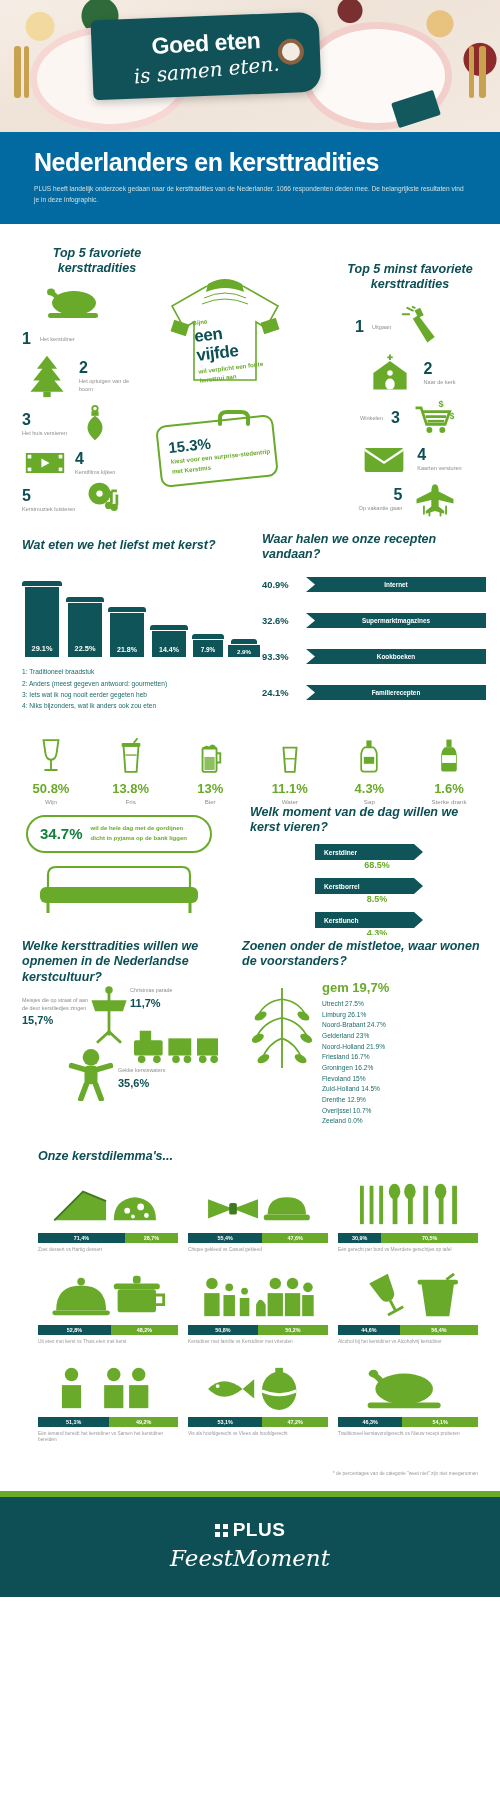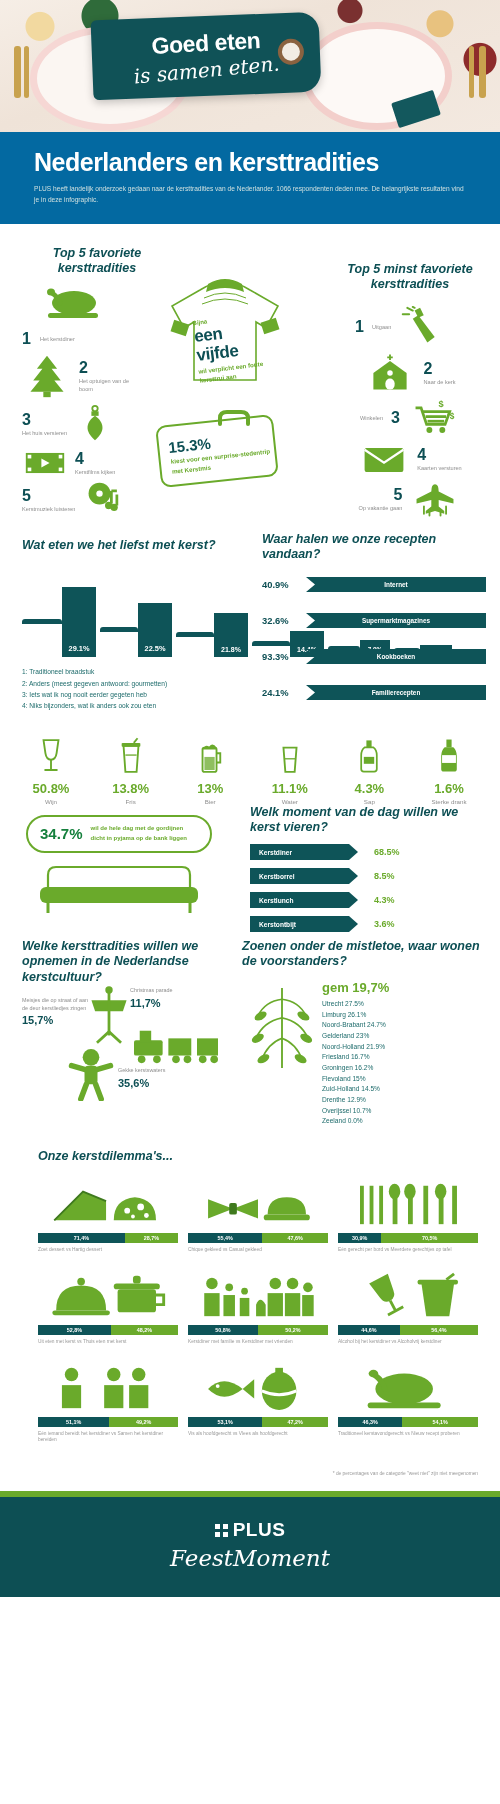--- a/index.html
+++ b/index.html
@@ -97,21 +97,21 @@
   .tagbox {
     position: absolute; left: 158px; top: 196px; width: 118px; height: 62px;
     border: 2px solid #6aaa2b; border-radius: 10px; transform: rotate(-6deg);
   }
   .tagbox .big { font-size: 15px; font-weight: 700; color: #0d4f54; position: absolute; left: 9px; top: 12px; }
   .tagbox .sm { font-size: 6.2px; font-weight: 700; color: #6aaa2b; position: absolute; left: 10px; top: 30px; line-height: 1.6; }
 
   
   .foodsec { padding: 14px 22px 0; position: relative; }
   .bars { display: flex; align-items: flex-end; gap: 4px; height: 92px; margin-top: 12px; }
-  .barcol { display: flex; flex-direction: row; align-items: center; justify-content: center; }
+  .barcol { display: flex; flex-direction: column; align-items: center; justify-content: center; }
   .bar {
     background: #0e5458; width: 34px; color: #fff; font-size: 7.4px; font-weight: 700;
     display: flex; align-items: flex-end; justify-content: center; padding-bottom: 4px;
     position: relative;
   }
   .lid { width: 40px; height: 5px; background: #0e5458; border-radius: 3px 3px 0 0; margin-bottom: 1px; }
   .legend { margin-top: 9px; }
   .legend li { list-style: none; font-size: 6.6px; color: #1d6b6b; line-height: 1.72; }
 
   
@@ -137,21 +137,21 @@
   .couchbox {
     position: absolute; left: 26px; top: 10px; width: 186px; height: 38px;
     border: 2px solid #6aaa2b; border-radius: 19px;
     display: flex; align-items: center; padding: 0 12px; gap: 8px;
   }
   .couchbox .big { font-size: 15px; font-weight: 700; color: #15803d; }
   .couchbox .sm { font-size: 6px; font-weight: 700; color: #6aaa2b; line-height: 1.55; }
   .couch-svg { position: absolute; left: 34px; top: 56px; }
 
   .moment { position: absolute; right: 12px; top: 0; width: 238px; }
-  .mrow { display: flex; align-items: center; margin-top: 8px; }
+  .mrow { display: flex; align-items: center; margin-top: 8px; flex-direction: column; }
   .mbar {
     background: #0e5458; color: #fff; font-size: 6.6px; font-weight: 700; height: 16px;
     width: 108px; display: flex; align-items: center; padding-left: 9px;
     clip-path: polygon(0 0, calc(100% - 9px) 0, 100% 50%, calc(100% - 9px) 100%, 0 100%);
   }
   .mval { font-size: 9px; font-weight: 700; color: #6aaa2b; margin-left: 16px; }
 
   
   .cultsec { position: relative; padding: 16px 0 10px; }
   .cult { position: absolute; left: 22px; top: 4px; width: 212px; }

